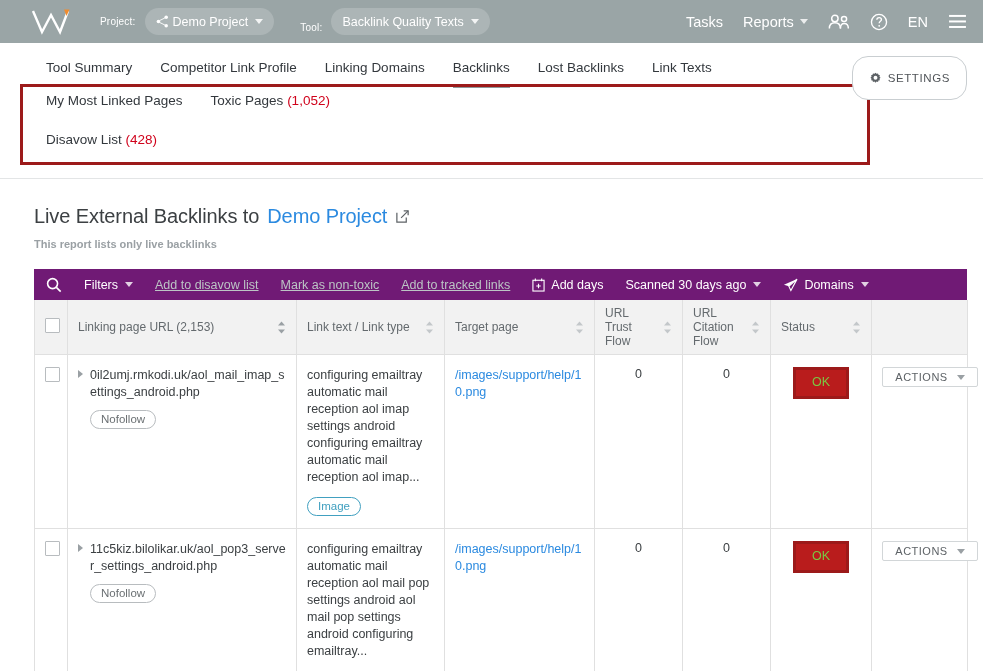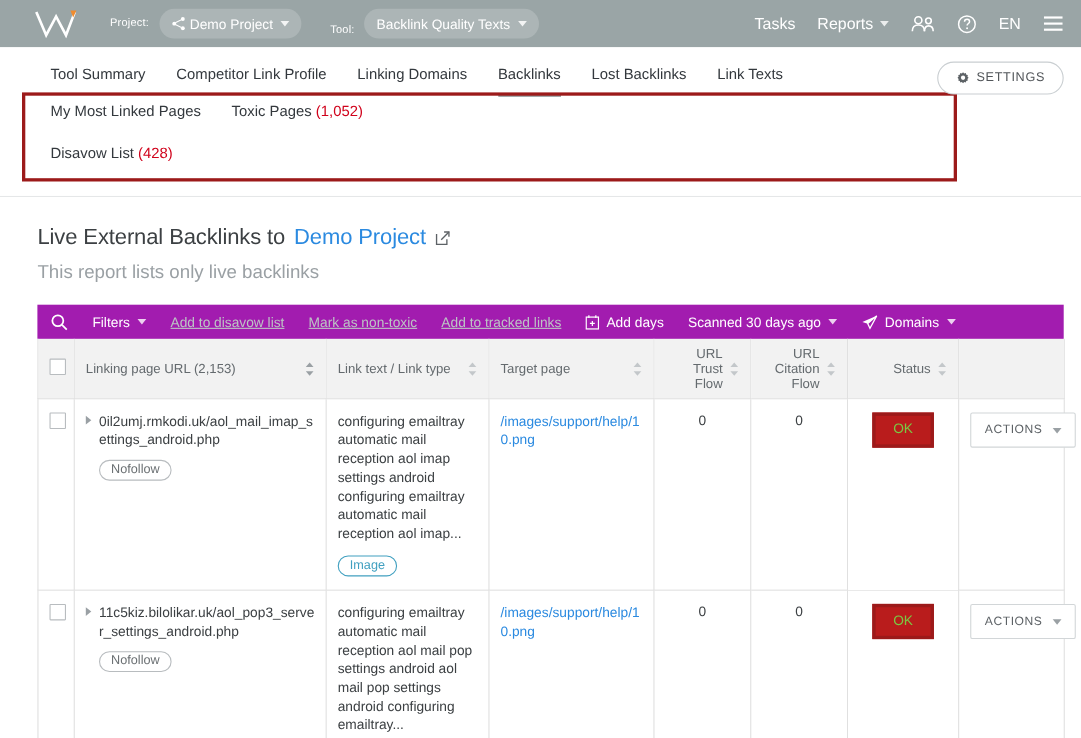--- a/index.html
+++ b/index.html
@@ -114,21 +114,21 @@
     position: absolute;
     left: 0; right: 0; bottom: 2px;
     height: 3px;
     background: #8e9698;
   }
   .tab.row2 { margin-top: 6px; }
   .settings-btn {
     margin: 13px 0 0 0;
     border: 1px solid #c9ced1;
     border-radius: 16px;
-    height: 30px;
+    height: 44px;
     padding: 0 16px;
     display: inline-flex;
     align-items: center;
     font-size: 11.5px;
     letter-spacing: .6px;
     color: #515559;
     background: #fff;
     cursor: pointer;
     white-space: nowrap;
     z-index: 6;
@@ -144,29 +144,30 @@
     color: #3c4043;
     font-weight: normal;
     display: flex;
     align-items: baseline;
     letter-spacing: -.1px;
   }
   .page-title .proj { color: #2b8ae0; margin-left: 8px; }
   .ext-ic { margin-left: 8px; display:inline-flex; align-self:center; cursor:pointer; }
   .page-sub {
     margin-top: 10px;
-    font-size: 17px;
+    font-size: 11px;
     color: #9aa0a4;
+    font-weight: bold;
   }
 
   
   .toolbar {
     margin-top: 19px;
     height: 31px;
-    background: #a21caf;
+    background: #701a75;
     display: flex;
     align-items: center;
     padding: 0 12px;
     gap: 0;
     color: #fff;
   }
   .tool-item {
     font-size: 12.5px;
     color: #ffffff;
     margin-right: 22px;
@@ -196,21 +197,21 @@
     font-size: 12px;
     font-weight: normal;
     color: #646a6e;
     text-align: left;
     padding: 6px 10px;
     vertical-align: middle;
     position: relative;
   }
   .th-inner { display:flex; align-items:center; justify-content: space-between; gap:6px; }
   .th-inner.ctr { justify-content: center; text-align:center; }
-  .th-inner.ctr .th-txt { flex:1; text-align:right; }
+  .th-inner.ctr .th-txt { flex:1; text-align:left; }
   .sort-ic { flex: 0 0 auto; display:inline-flex; flex-direction:column; cursor:pointer; }
   .tbl td {
     border: 1px solid #e0e0e0;
     padding: 12px 10px;
     vertical-align: top;
     font-size: 12.5px;
     color: #3c4043;
     background: #fff;
   }
   .cb {
@@ -261,21 +262,21 @@
     border: 3px solid #9c1a1a;
     padding: 5px 16px 6px;
     background: #b91c1c;
     line-height: 15px;
   }
   .st-ok { color: #7ac943; font-size: 12.5px; }
   .actions-btn {
     border: 1px solid #d2d6d8;
     background: #fff;
     border-radius: 2px;
-    height: 32px;
+    height: 20px;
     min-width: 96px;
     display: inline-flex;
     align-items: center;
     justify-content: center;
     gap: 9px;
     font-size: 11px;
     letter-spacing: .5px;
     color: #5d6266;
     cursor: pointer;
   }

